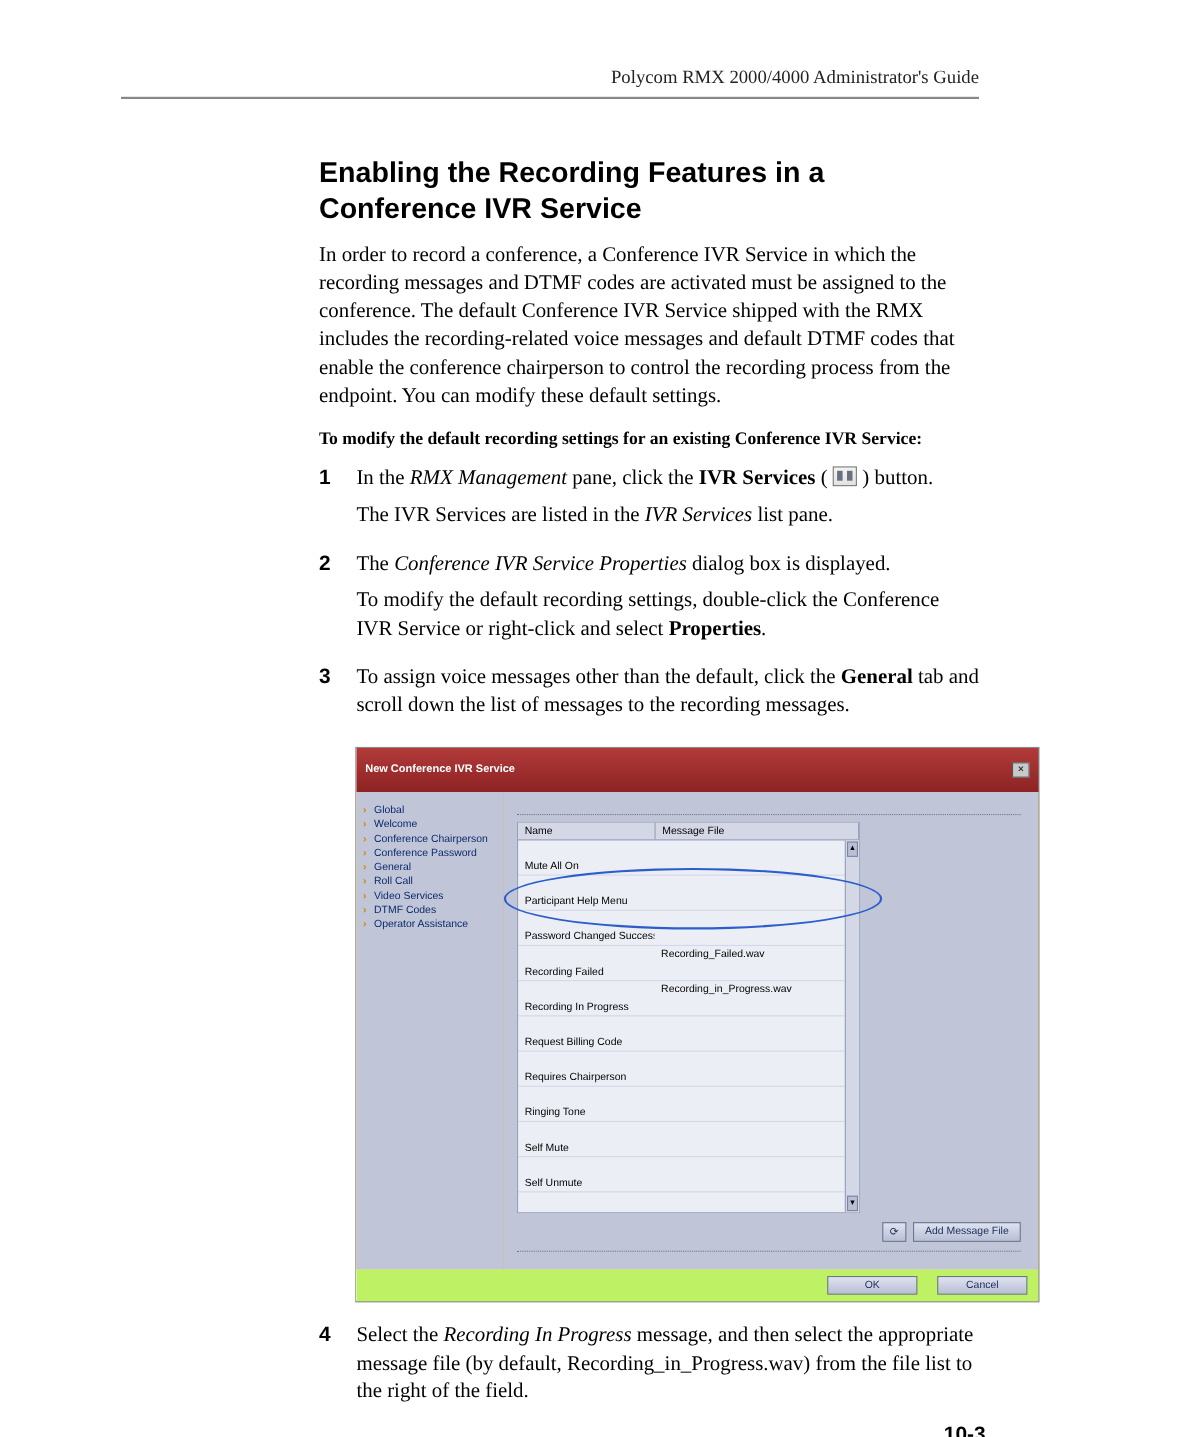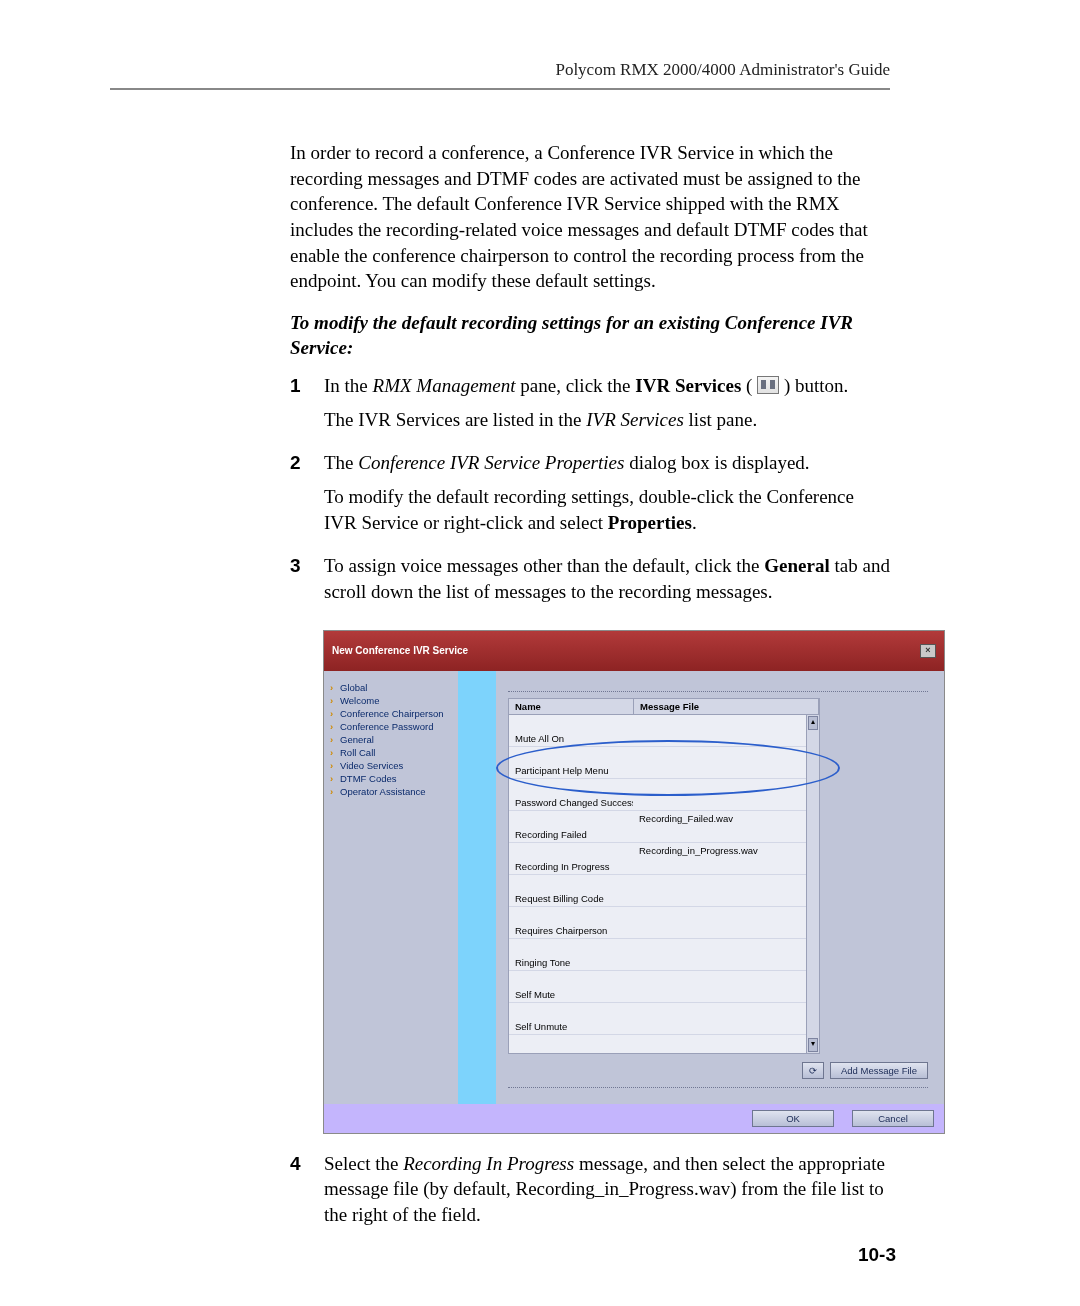--- a/index.html
+++ b/index.html
@@ -39,24 +39,23 @@
     margin: 0 0 14px 0;
     line-height: 1.25;
   }
   p.body {
     font-size: 19px;
     line-height: 1.35;
     margin: 0 0 16px 0;
   }
   p.subhead {
     font-weight: bold;
-    font-size: 19px;
+    font-size: 16px;
     line-height: 1.35;
     margin: 0 0 12px 0;
-    font-style: italic;
   }
   .steps {
     margin: 0;
     padding: 0;
   }
   .step {
     display: flex;
     font-size: 19px;
     line-height: 1.35;
     margin: 0 0 10px 0;
@@ -110,22 +109,21 @@
     width: 14px; height: 12px;
     background: #c9c9c9;
     border: 1px solid #555;
     font-size: 9px;
     line-height: 10px;
     text-align: center;
     color:#333;
   }
   .dlg-body {
     display: flex;
-    background: #7dd3fc;
-    gap: 38px;
+    background: #eab308;
   }
   .dlg-nav {
     width: 122px;
     background: #c0c5d8;
     padding: 10px 6px;
   }
   .dlg-nav-item {
     color: #0a2a6b;
     font-size: 9.5px;
     padding: 1px 0 1px 10px;
@@ -160,21 +158,20 @@
   .dlg-table {
     background: #eceef5;
     border: 1px solid #9aa0b8;
     width: 310px;
   }
   .dlg-table-head {
     display: flex;
     background: #d3d7e6;
     border-bottom: 1px solid #9aa0b8;
     font-size: 9.5px;
-    font-weight: bold;
   }
   .dlg-th {
     padding: 2px 6px;
     border-right: 1px solid #9aa0b8;
   }
   .dlg-th.c1 { width: 112px; }
   .dlg-th.c2 { flex: 1; }
   .dlg-scroll {
     width: 12px;
     background: #d3d7e6;
@@ -217,21 +214,21 @@
     padding: 2px 10px;
     background: linear-gradient(#dfe3ef,#b8bfd6);
     border: 1px solid #6e7690;
     color: #1a2a55;
   }
   .dlg-btn.icon {
     width: 16px; padding: 2px 2px;
     text-align: center;
   }
   .dlg-footer {
-    background: #c4b5fd;
+    background: #bef264;
     padding: 6px 10px;
     display: flex;
     justify-content: flex-end;
     gap: 18px;
   }
   .dlg-footer .dlg-btn { min-width: 60px; text-align:center;}
   .dotted-sep {
     border-top: 1px dotted #707793;
     margin: 6px 0;
   }
@@ -255,20 +252,21 @@
 </head>
 <body>
 
 <div class="page">
 
   <div class="running-head">Polycom RMX 2000/4000 Administrator's Guide</div>
   <hr class="rule">
 
   <div class="content">
 
+    <h2 class="section-title">Enabling the Recording Features in a Conference IVR Service</h2>
 
     <p class="body">In order to record a conference, a Conference IVR Service in which the recording messages and DTMF codes are activated must be assigned to the conference. The default Conference IVR Service shipped with the RMX includes the recording-related voice messages and default DTMF codes that enable the conference chairperson to control the recording process from the endpoint. You can modify these default settings.</p>
 
     <p class="subhead">To modify the default recording settings for an existing Conference IVR Service:</p>
 
     <div class="steps">
 
       <div class="step">
         <div class="num">1</div>
         <div class="txt">

